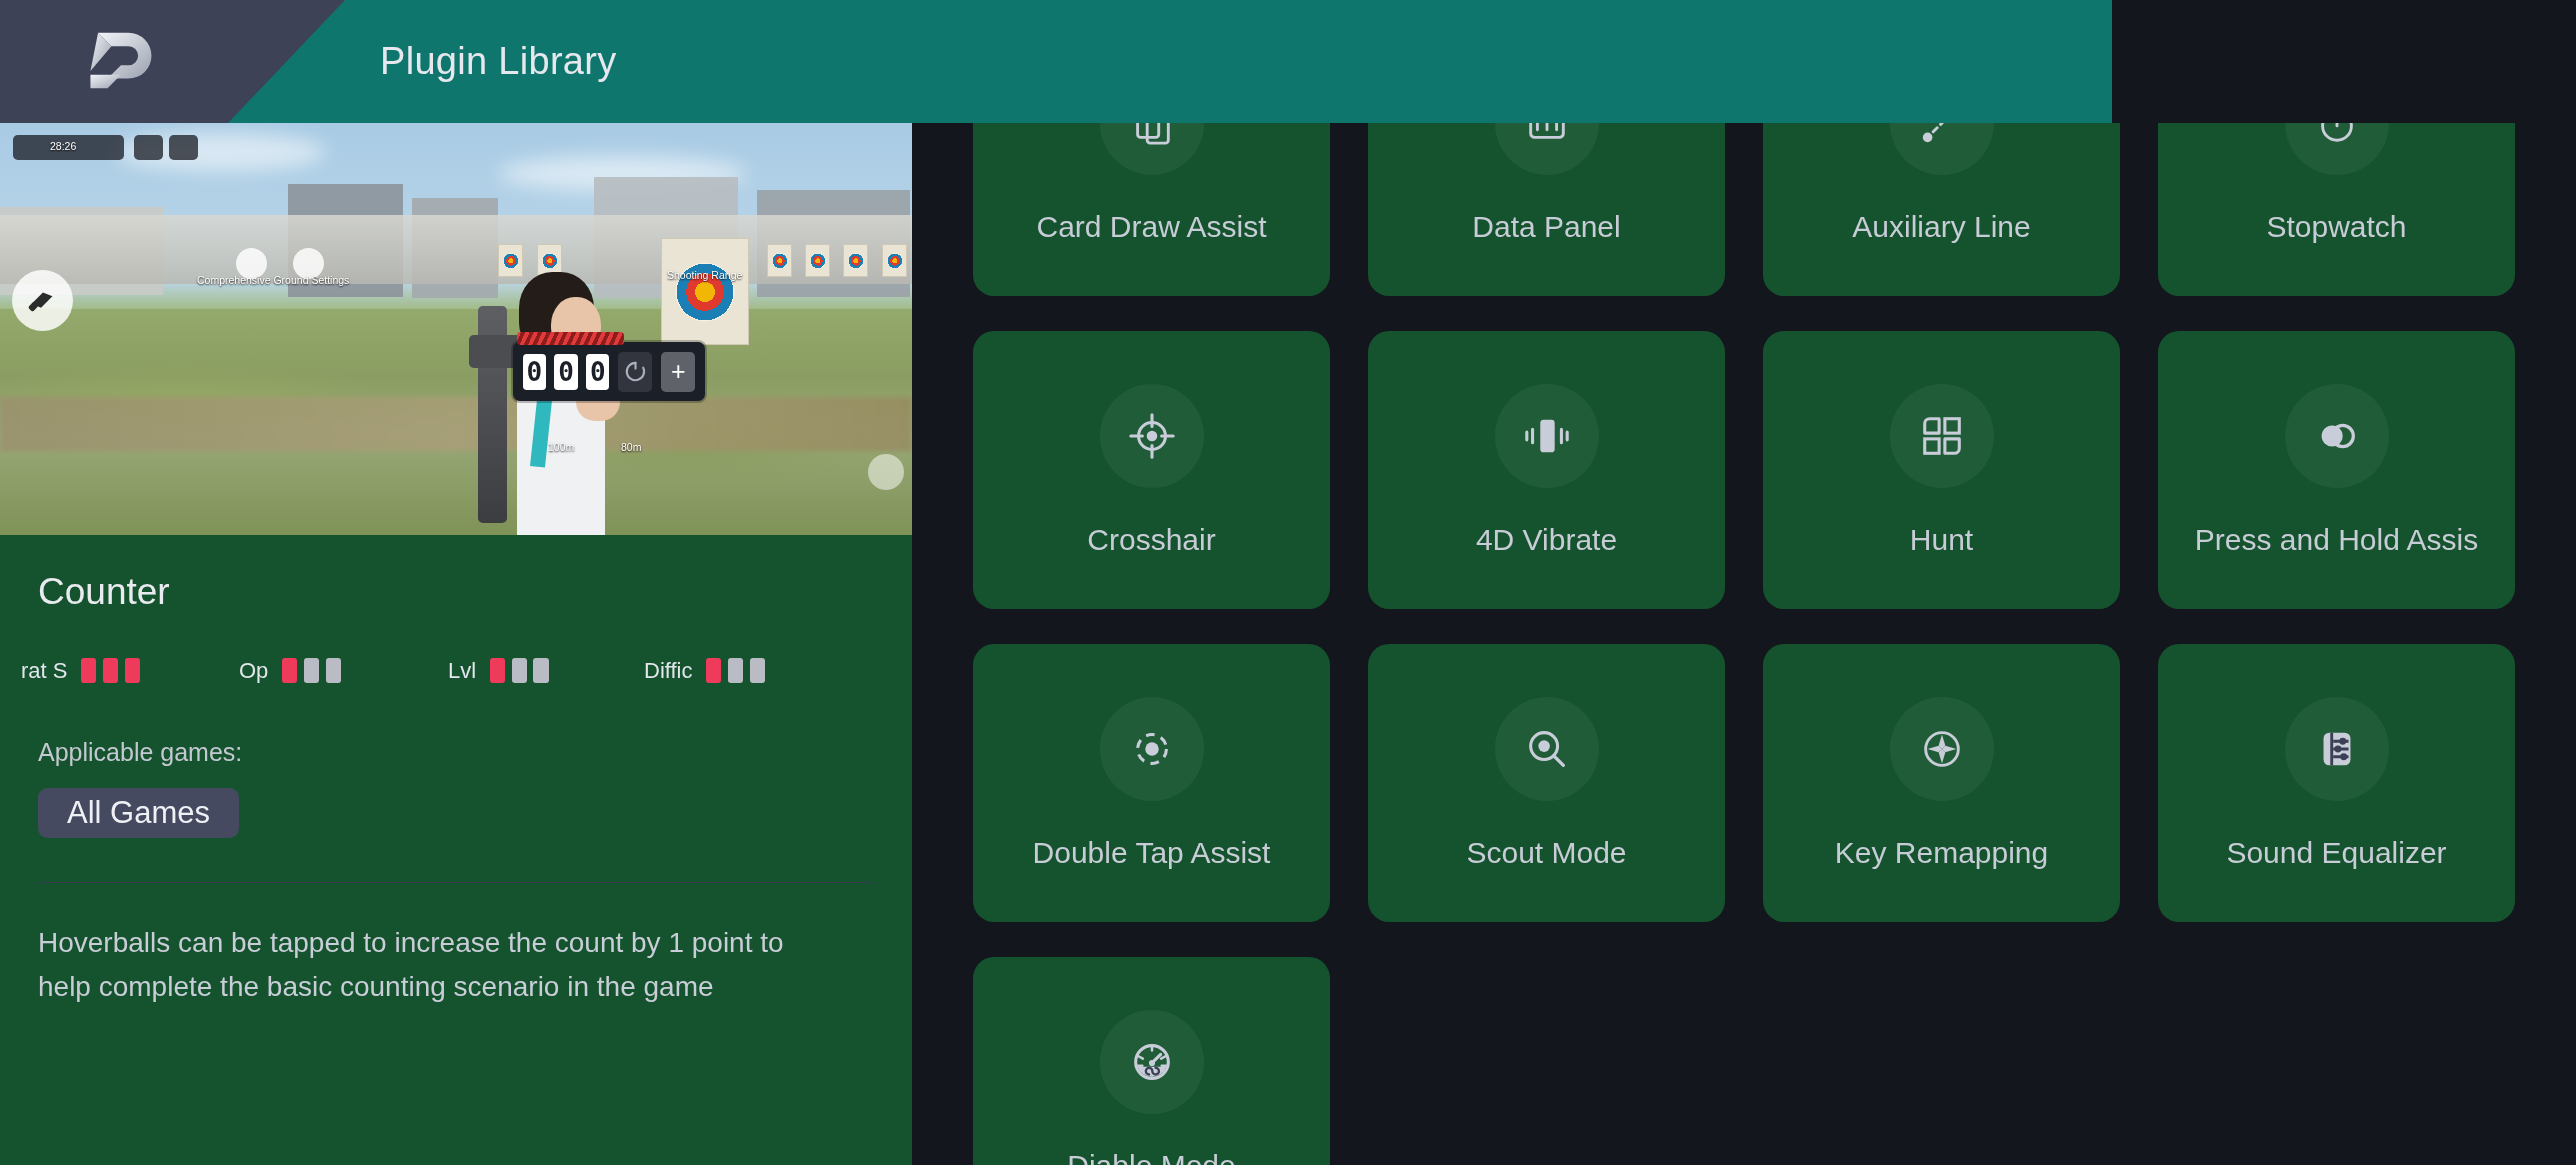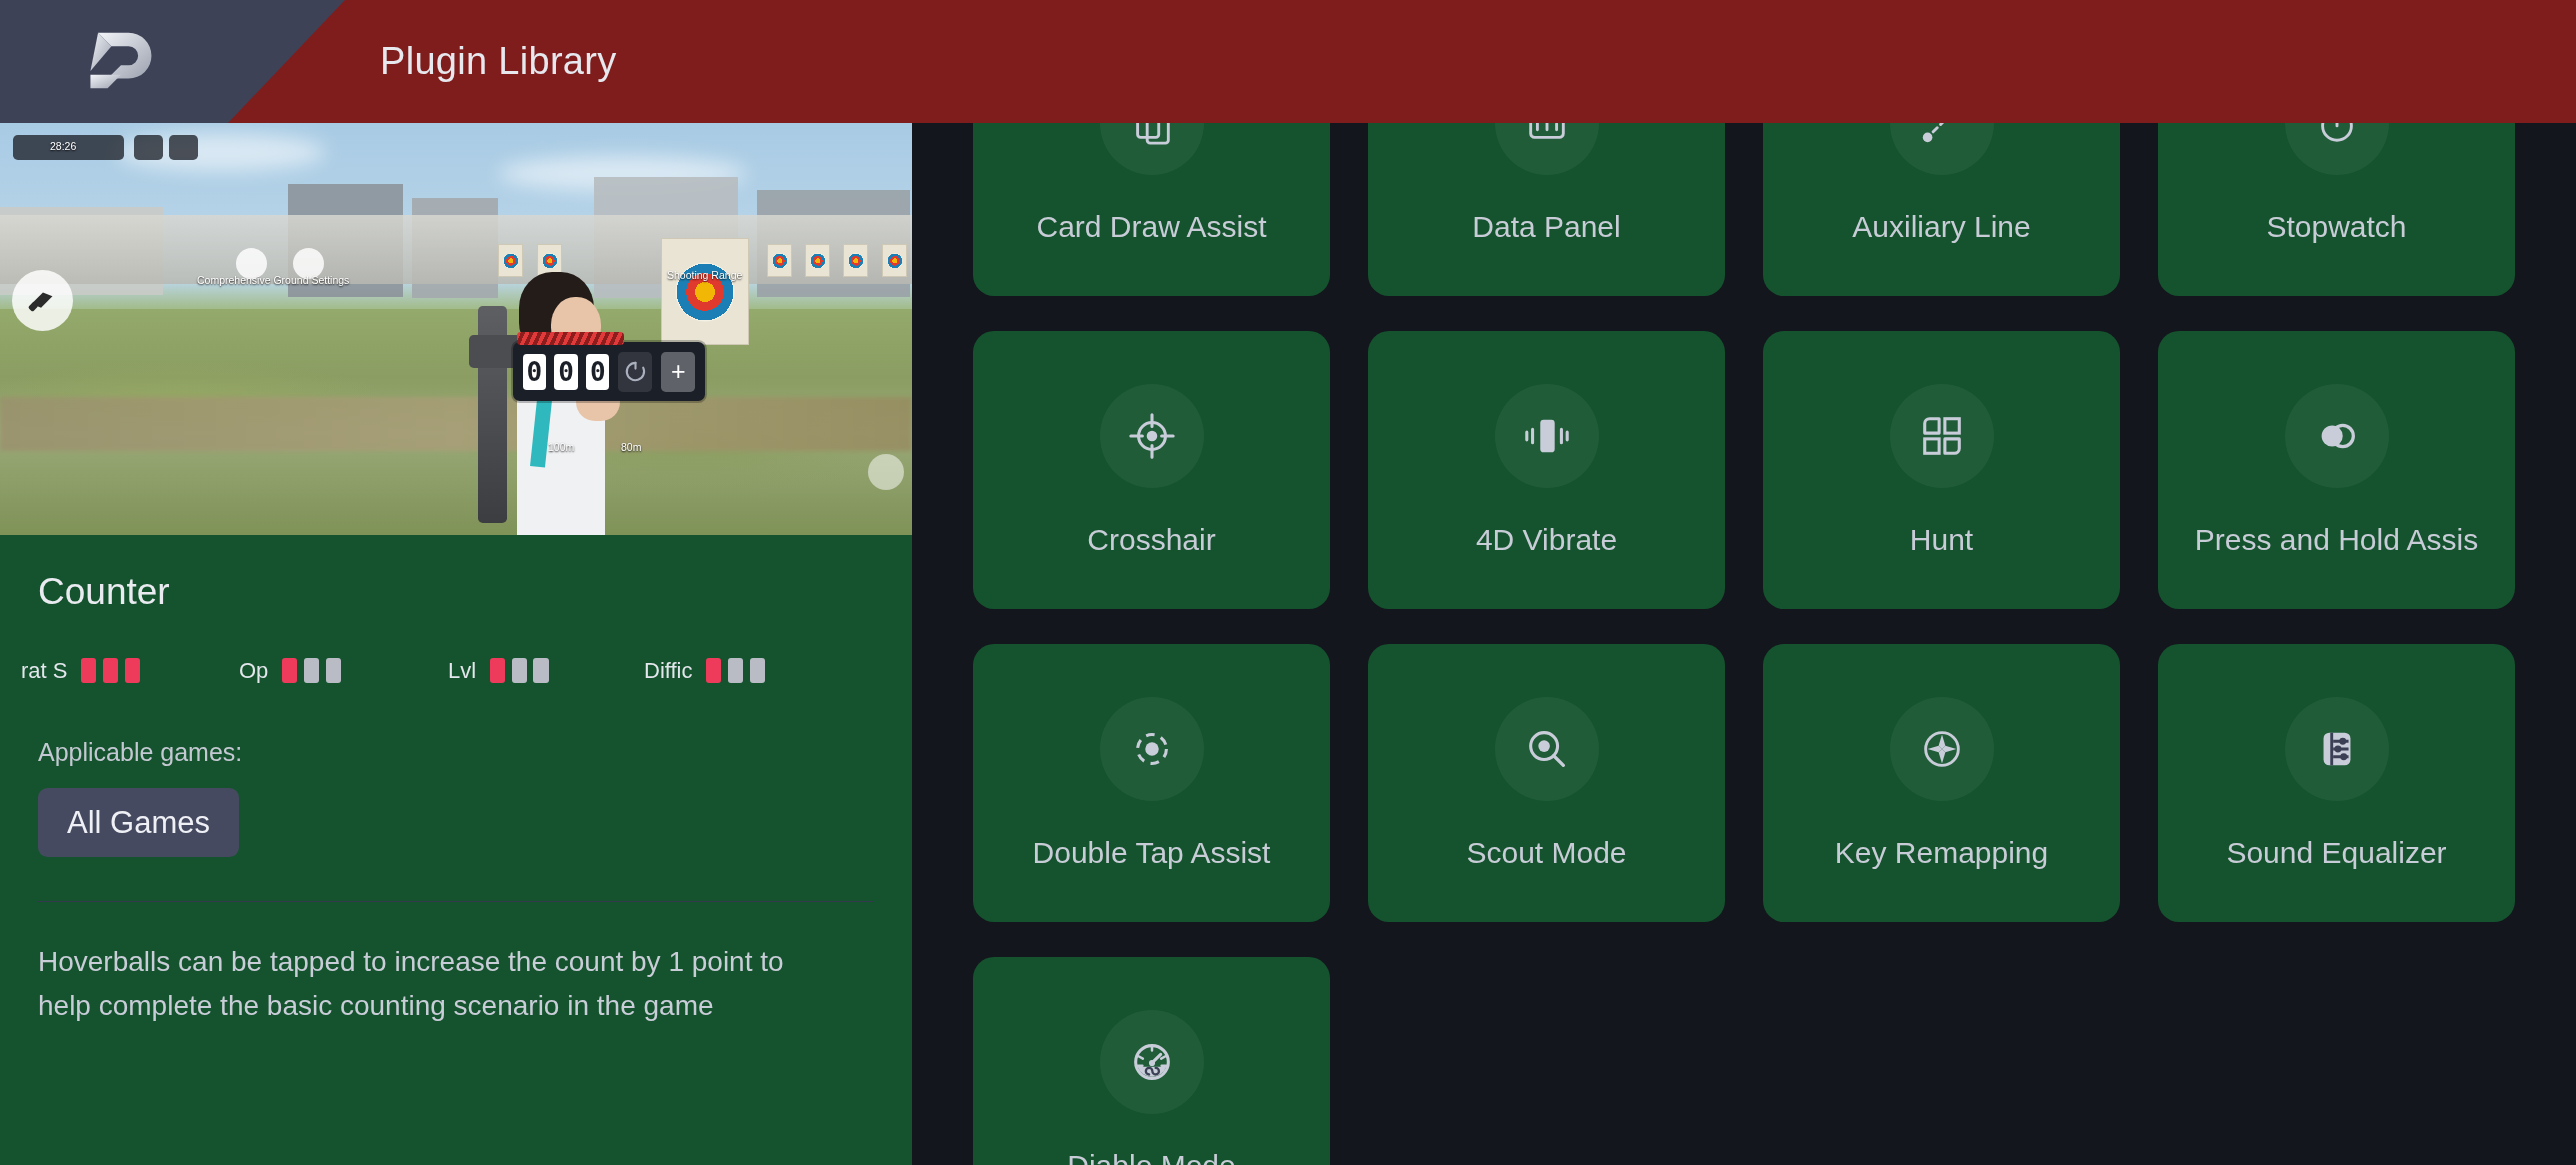--- a/index.html
+++ b/index.html
@@ -6,22 +6,22 @@
   html, body {
     width: 2576px; height: 1165px;
     background: #14161e;
     font-family: "Liberation Sans", sans-serif;
     overflow: hidden;
   }
 
   
   .header {
     position: absolute; top: 0; left: 0;
-    width: 2576px; height: 123px;
-    background: #7f1d1d;
+    width: 2112px; height: 123px;
+    background: #0f766e;
   }
   .header-logo-panel {
     position: absolute; top: 0; left: 0;
     width: 345px; height: 123px;
     background: #3d4257;
     border-bottom-right-radius: 0;
     clip-path: polygon(0 0, 345px 0, 228px 123px, 0 123px);
   }
   .header-logo-panel::after {
     content: "";
@@ -160,21 +160,21 @@
   .rating-label { font-size: 22px; color: #e3e6ec; white-space: nowrap; }
   .pips { display: flex; gap: 6.7px; }
   .pip { width: 15.3px; height: 25px; border-radius: 2.9px; background: #b9bcc4; }
   .pip.on { background: #ef3b5b; }
 
   .applicable-label {
     margin-top: 50px; font-size: 25px; color: #c4c8d2;
   }
   .games-pill {
     margin-top: 21px; display: inline-flex; align-items: center; justify-content: center;
-    height: 69px; padding: 0 29px; border-radius: 9.6px;
+    height: 50px; padding: 0 29px; border-radius: 9.6px;
     background: #454a60; color: #eef0f5; font-size: 31px;
   }
   .divider {
     margin-top: 44px; width: 836px; height: 1px; background: #343950;
   }
   .description {
     margin-top: 38px; width: 805px;
     font-size: 28px; line-height: 44px; color: #c9cdd8;
   }
 

